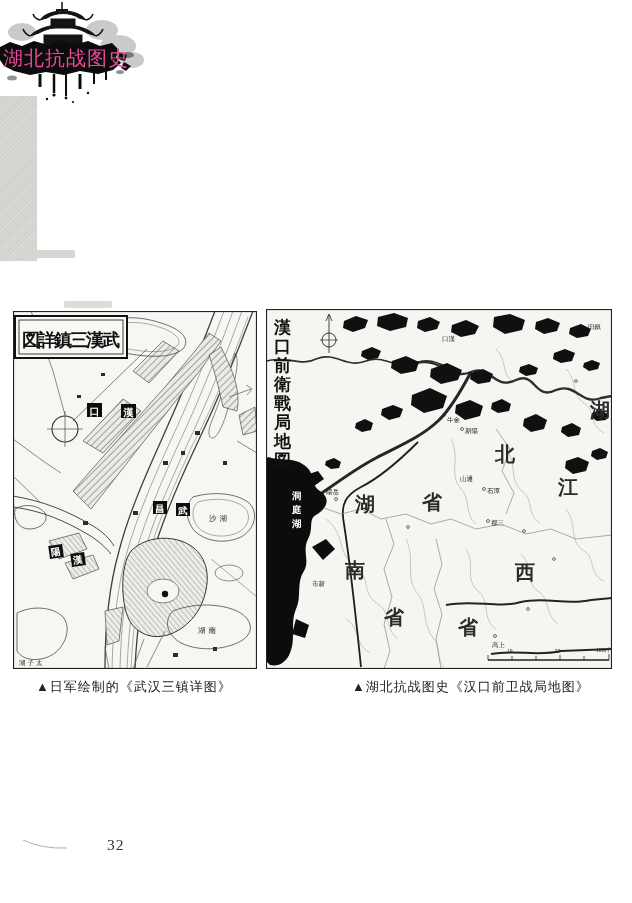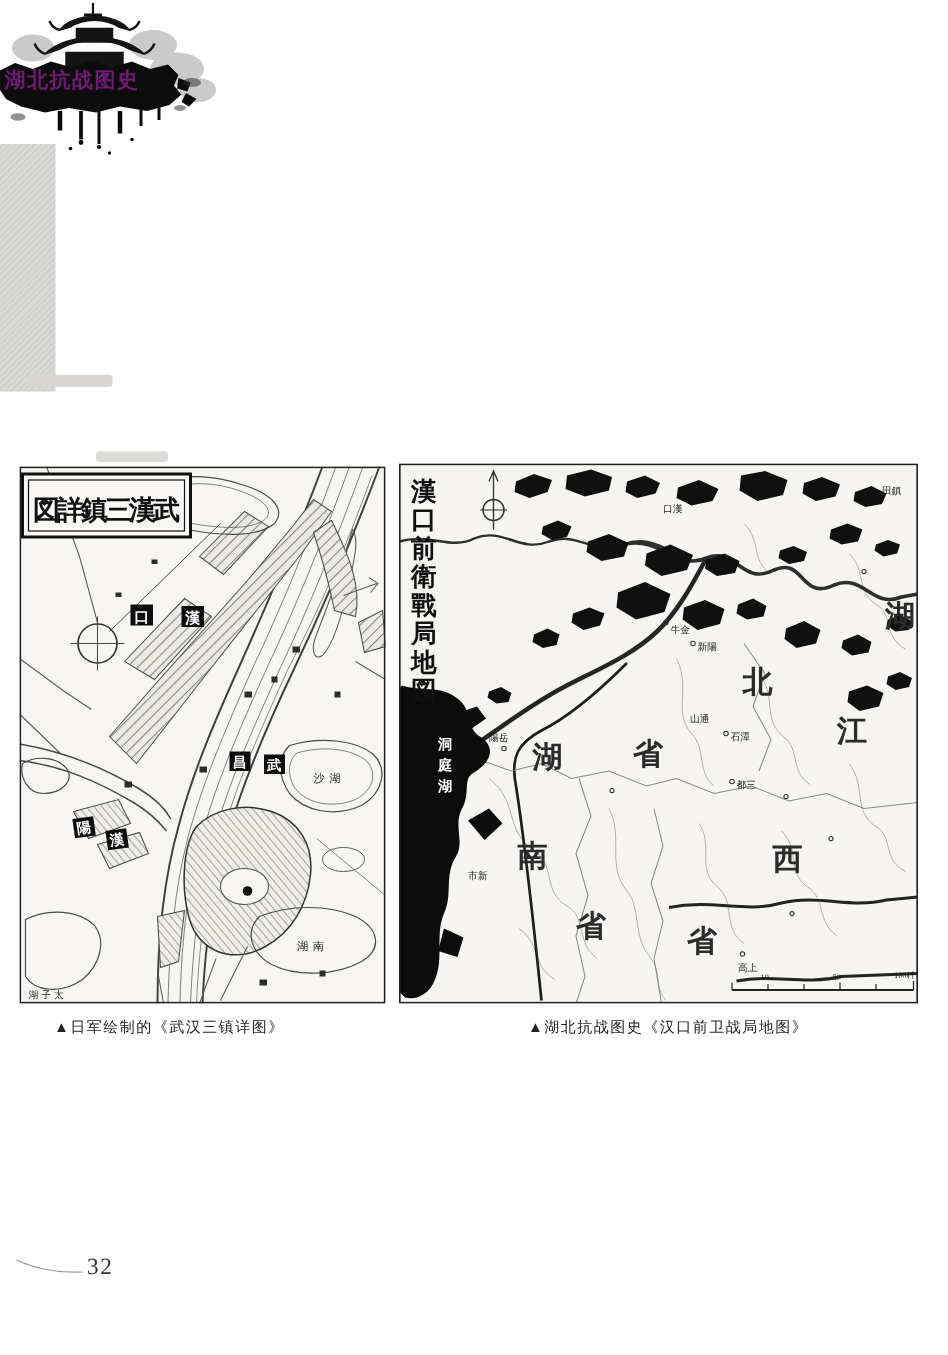--- a/index.html
+++ b/index.html
@@ -2,48 +2,48 @@
 <html><head>
 <meta charset="utf-8">
 <style>
   html,body{margin:0;padding:0;background:#fff;}
   .page{position:relative;width:632px;height:903px;background:#fff;overflow:hidden;
         font-family:"Liberation Serif","DejaVu Serif",serif;color:#111;}
 
   
   .header-art{position:absolute;left:0;top:0;width:235px;height:110px;}
   .banner-title{position:absolute;left:3px;top:45px;width:118px;height:22px;
-        font-family:"DejaVu Sans","Liberation Sans",sans-serif;font-weight:700;
-        font-size:14px;letter-spacing:1px;color:#701a75;white-space:nowrap;}
+        font-family:"DejaVu Sans","Liberation Sans",sans-serif;font-weight:400;
+        font-size:20px;letter-spacing:1px;color:#ec4899;white-space:nowrap;}
 
   
   .edge-strip{position:absolute;left:0;top:96px;width:37px;height:165px;
         background:repeating-linear-gradient(135deg,#dadad7 0 1px,#cfcfcc 1px 2px,#d6d5d2 2px 3px);}
   .smudge{position:absolute;background:#d7d6d3;border-radius:2px;}
   .smudge.s1{left:18px;top:250px;width:57px;height:8px;}
   .smudge.s2{left:64px;top:301px;width:48px;height:7px;background:#dcdbd8;}
 
   
   .body-text{position:absolute;left:62px;top:103px;width:515px;margin:0;
         font-size:17px;line-height:29px;text-indent:2em;text-align:justify;
         letter-spacing:.2px;color:#151515;}
 
   
   .map-box{position:absolute;background:#f6f5f1;}
   .map-box svg{display:block;}
   .map-left{left:13px;top:311px;width:244px;height:358px;}
   .map-right{left:266px;top:309px;width:346px;height:360px;}
 
-  .caption{position:absolute;top:678px;font-size:10px;letter-spacing:1px;
+  .caption{position:absolute;top:678px;font-size:13px;letter-spacing:1px;
         color:#222;white-space:nowrap;font-family:"Liberation Serif",serif;}
   .cap-left{left:36px;}
   .cap-right{left:352px;}
 
   
-  .folio{position:absolute;left:10px;top:836px;display:flex;align-items:center;}
+  .folio{position:absolute;left:22px;top:836px;display:flex;align-items:center;gap:37px;}
   .folio svg{display:block;}
   .folio .num{font-size:15.5px;color:#333;margin-left:2px;letter-spacing:1px;}
 
   
   .st{font-family:"Liberation Serif","DejaVu Serif",serif;fill:#1a1a1a;}
   .stb{font-family:"Liberation Serif","DejaVu Serif",serif;font-weight:700;fill:#111;}
   .stw{font-family:"Liberation Serif","DejaVu Serif",serif;font-weight:700;fill:#fff;}
   .prov{font-family:"Liberation Serif","DejaVu Serif",serif;font-weight:700;fill:#2b2b2b;}
 </style>
 </head>

